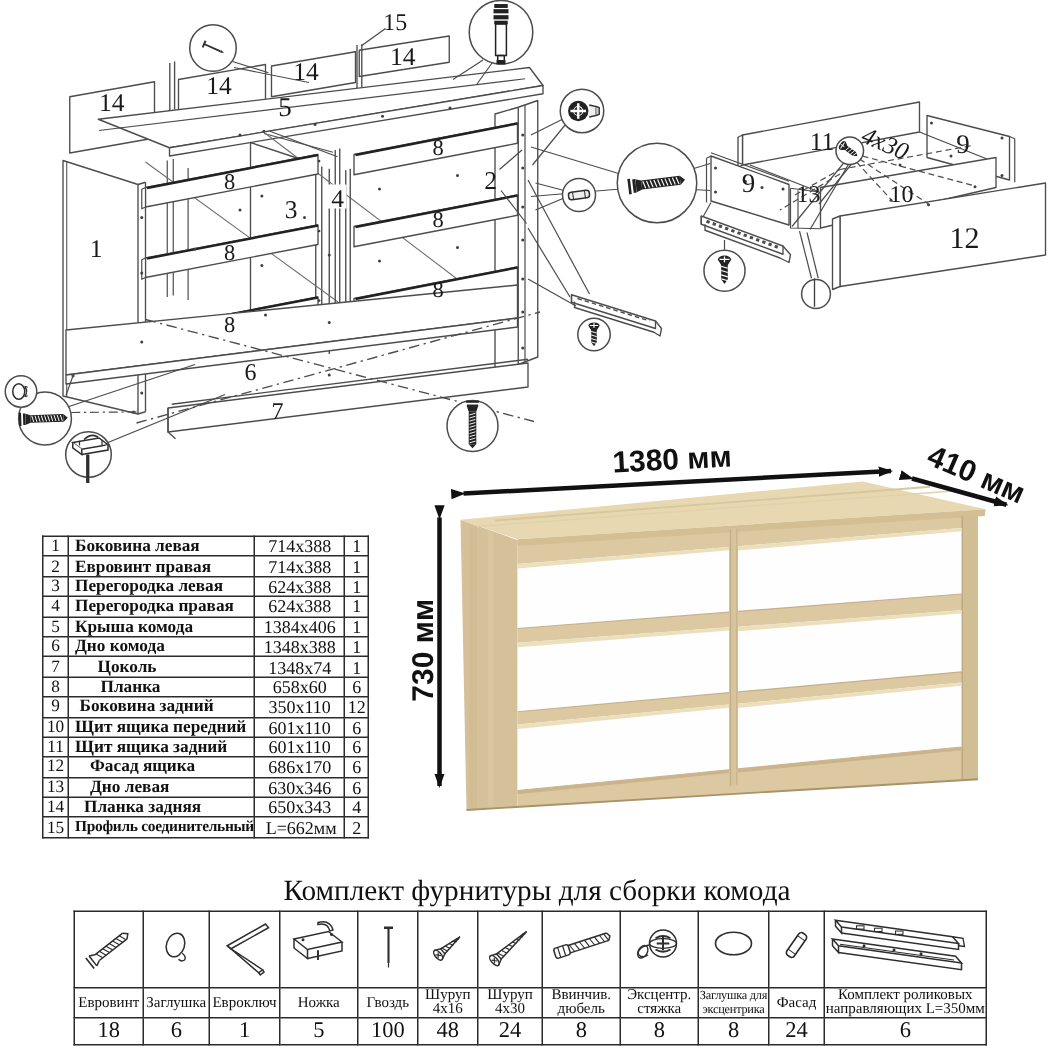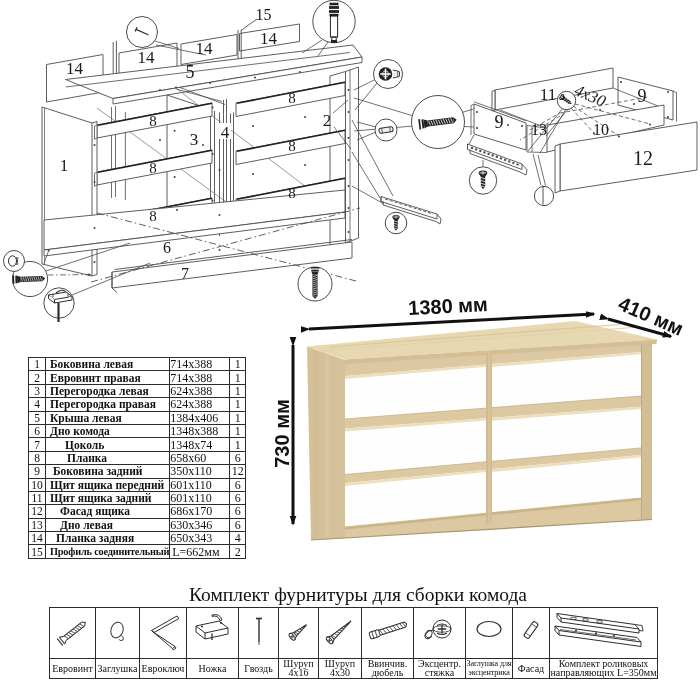--- a/index.html
+++ b/index.html
@@ -6,21 +6,21 @@
 #page{position:relative;width:700px;height:700px;background:#ffffff;overflow:hidden;
   font-family:"Liberation Serif", serif;}
 #diag{position:absolute;left:0;top:0;}
 
 #ptable{position:absolute;left:28px;top:357px;border-collapse:collapse;table-layout:fixed;
   font-family:"Liberation Serif",serif;}
 #ptable td{border:1px solid #2b2b2b;padding:0;height:12.4px;font-size:11.5px;color:#111;
   white-space:nowrap;overflow:hidden;line-height:12px;}
 #ptable td.n{text-align:center;}
 #ptable td.nm{padding-left:4px;font-weight:bold;}
-#ptable td.sz{text-align:left;font-size:12px;}
+#ptable td.sz{text-align:center;font-size:12px;}
 #ptable td.q{text-align:center;font-size:12px;}
 
 #htitle{position:absolute;left:8px;top:584px;width:700px;text-align:center;
   font-family:"Liberation Serif",serif;font-size:19.5px;color:#111;}
 #htable{position:absolute;left:49px;top:607px;border-collapse:collapse;table-layout:fixed;
   font-family:"Liberation Serif",serif;}
 #htable td{border:1px solid #2b2b2b;padding:0;text-align:center;color:#111;overflow:hidden;}
 #htable tr.icons td{height:50px;}
 #htable tr.lbl td{height:17px;font-size:10px;line-height:9.3px;}
 #htable tr.qty td{height:17px;font-size:15px;line-height:17px;}
@@ -490,21 +490,21 @@
           <td class="q">1</td>
         </tr>
 <tr>
           <td class="n">4</td>
           <td class="nm">Перегородка правая</td>
           <td class="sz">624x388</td>
           <td class="q">1</td>
         </tr>
 <tr>
           <td class="n">5</td>
-          <td class="nm">Крыша левая</td>
+          <td class="nm">Крыша комода</td>
           <td class="sz">1384x406</td>
           <td class="q">1</td>
         </tr>
 <tr>
           <td class="n">6</td>
           <td class="nm">Дно комода</td>
           <td class="sz">1348x388</td>
           <td class="q">1</td>
         </tr>
 <tr>
@@ -551,21 +551,21 @@
         </tr>
 <tr>
           <td class="n">14</td>
           <td class="nm" style="padding-left:10px">Планка задняя</td>
           <td class="sz">650x343</td>
           <td class="q">4</td>
         </tr>
 <tr>
           <td class="n">15</td>
           <td class="nm" style="font-size:10.3px;letter-spacing:-0.2px">Профиль соединительный</td>
-          <td class="sz" style="text-align:left;padding-left:2px">L=662мм</td>
+          <td class="sz" style="text-align:center;padding-left:2px">L=662мм</td>
           <td class="q">2</td>
         </tr>
 </tbody>
     </table>
 
 <div id="htitle">Комплект фурнитуры для сборки комода</div>
 <table id="htable">
 <colgroup>
         <col style="width:46px">
         <col style="width:44px">
@@ -698,15 +698,29 @@
 <td>Ножка</td>
 <td>Гвоздь</td>
 <td>Шуруп<br>4x16</td>
 <td>Шуруп<br>4x30</td>
 <td>Ввинчив.<br>дюбель</td>
 <td>Эксцентр.<br>стяжка</td>
 <td style="font-size:8.2px;letter-spacing:-0.15px">Заглушка для<br>эксцентрика</td>
 <td>Фасад</td>
 <td>Комплект роликовых<br>направляющих L=350мм</td>
 </tr>
+<tr class="qty">
+<td>18</td>
+          <td>6</td>
+          <td>1</td>
+          <td>5</td>
+          <td>100</td>
+          <td>48</td>
+          <td>24</td>
+          <td>8</td>
+          <td>8</td>
+          <td>8</td>
+          <td>24</td>
+          <td>6</td>
+</tr>
 </tbody>
     </table>
 </div>
 
 </body></html>

